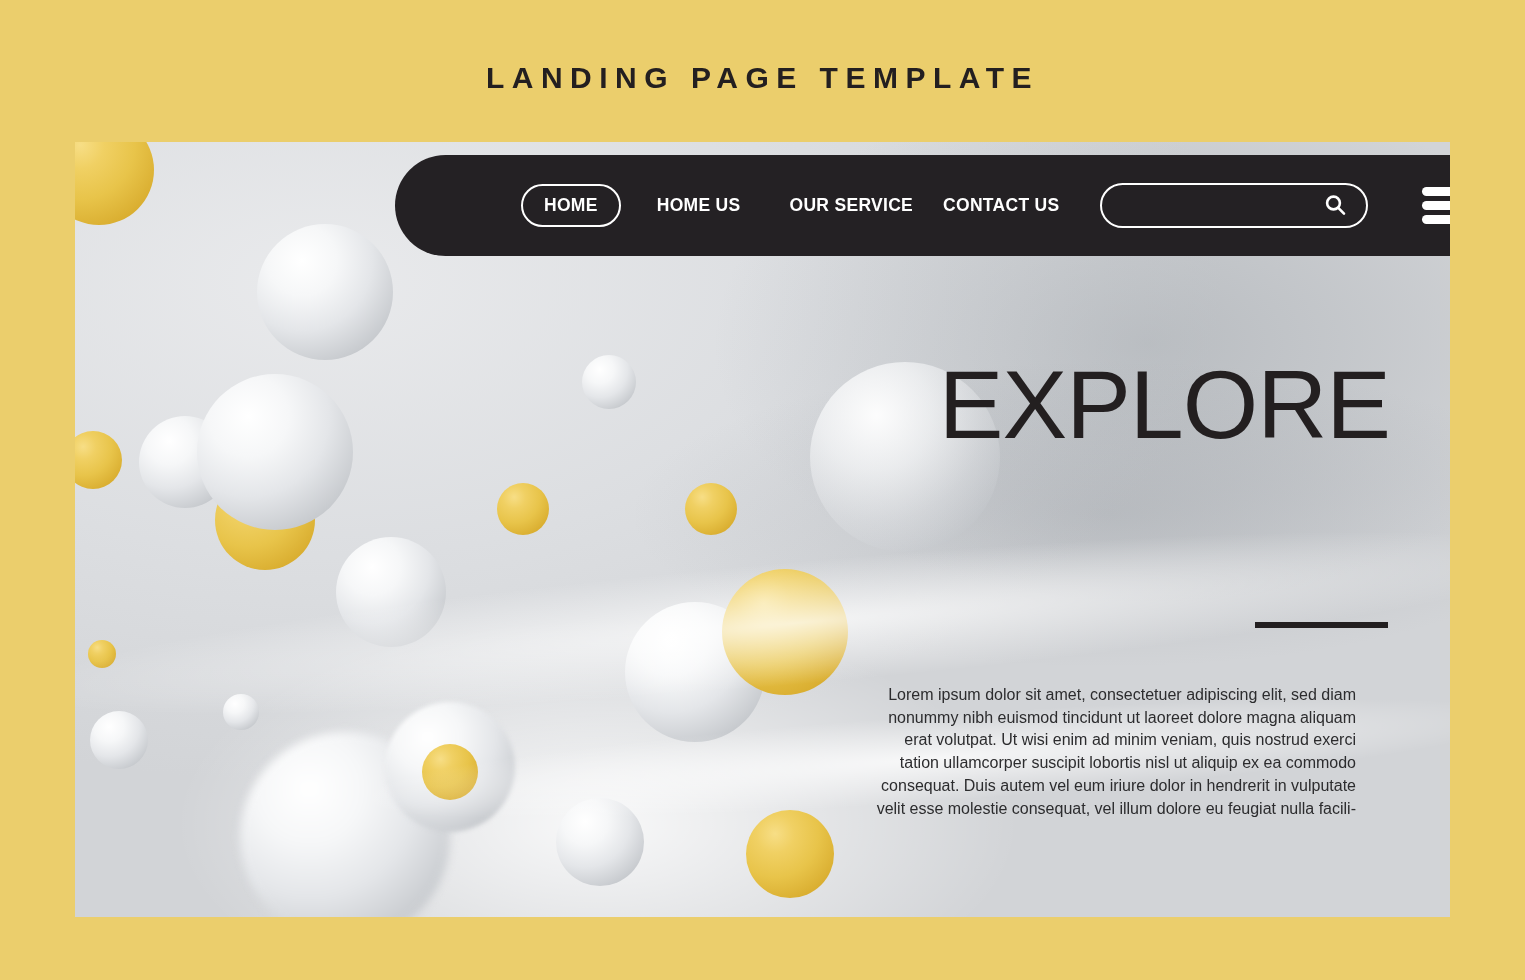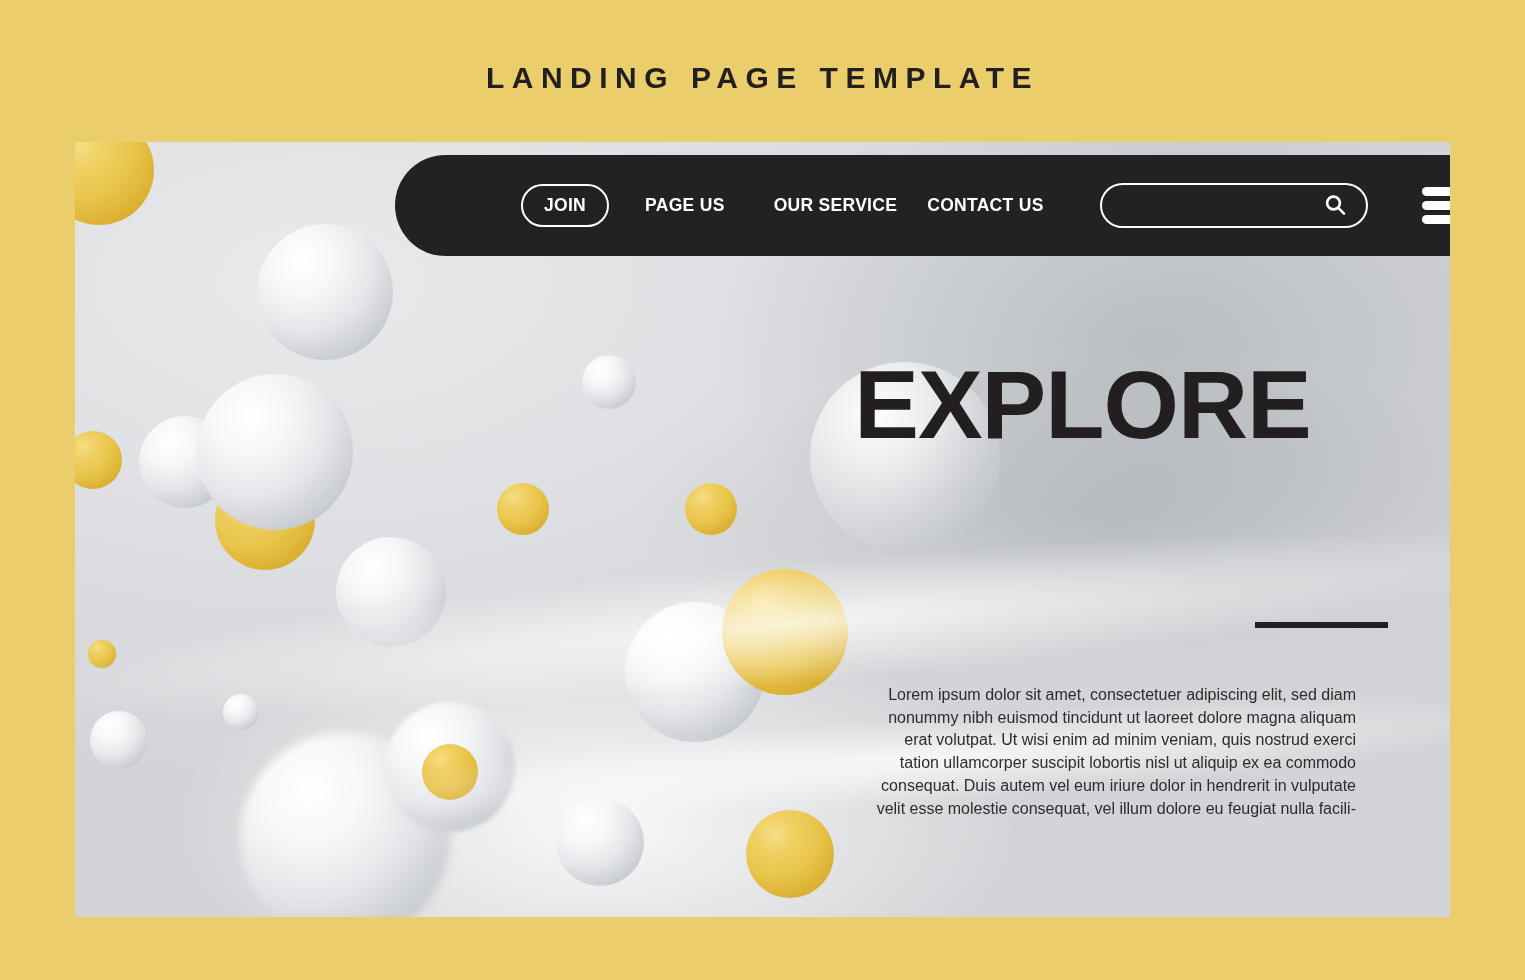--- a/index.html
+++ b/index.html
@@ -120,26 +120,25 @@
   
   #headline{
     position:absolute;
     left:700px; top:218px;
     width:615px;
     text-align:right;
   }
   #headline-1{
     font-family:"Liberation Sans", sans-serif;
     font-size:97px;
-    font-weight:bold;
+    font-weight:normal;
     line-height:.93;
     letter-spacing:-1px;
     color:#231f20;
     white-space:nowrap;
-    text-align:center;
   }
   #headline-2{
     font-family:"Liberation Sans", sans-serif;
     font-size:82px;
     font-weight:bold;
     line-height:1.08;
     letter-spacing:-.5px;
     color:#231f20;
     white-space:nowrap;
   }
@@ -194,22 +193,22 @@
       <div class="sphere w" style="left: 481px; top: 656px; width: 88px; height: 88px;"></div>
       <div class="sphere y" style="left: 671px; top: 668px; width: 88px; height: 88px;"></div>
       <div class="sphere ghost" style="left: 735px; top: 220px; width: 190px; height: 190px;"></div>
     </div>
   <div class="sheen" id="sheen-a"></div>
   <div class="sheen" id="sheen-b"></div>
 
   <div id="navbar">
 
     <div id="nav-links">
-      <div class="nav-link" id="nav-link-home">JOIN</div>
-      <div class="nav-link" id="nav-link-join">PAGE US</div>
+      <div class="nav-link" id="nav-link-home">HOME</div>
+      <div class="nav-link" id="nav-link-join">HOME US</div>
       <div class="nav-link" id="nav-link-service">OUR SERVICE</div>
       <div class="nav-link" id="nav-link-contact">CONTACT US</div>
     </div>
 
     <div id="search-box">
       <div id="search-input-text"></div>
       <svg width="25" height="25" viewBox="0 0 25 25">
         <circle cx="10.5" cy="10" r="6.4" fill="none" stroke="#ffffff" stroke-width="2.6"></circle>
         <line x1="15.3" y1="14.8" x2="21" y2="20.6" stroke="#ffffff" stroke-width="2.6" stroke-linecap="round"></line>
       </svg>

